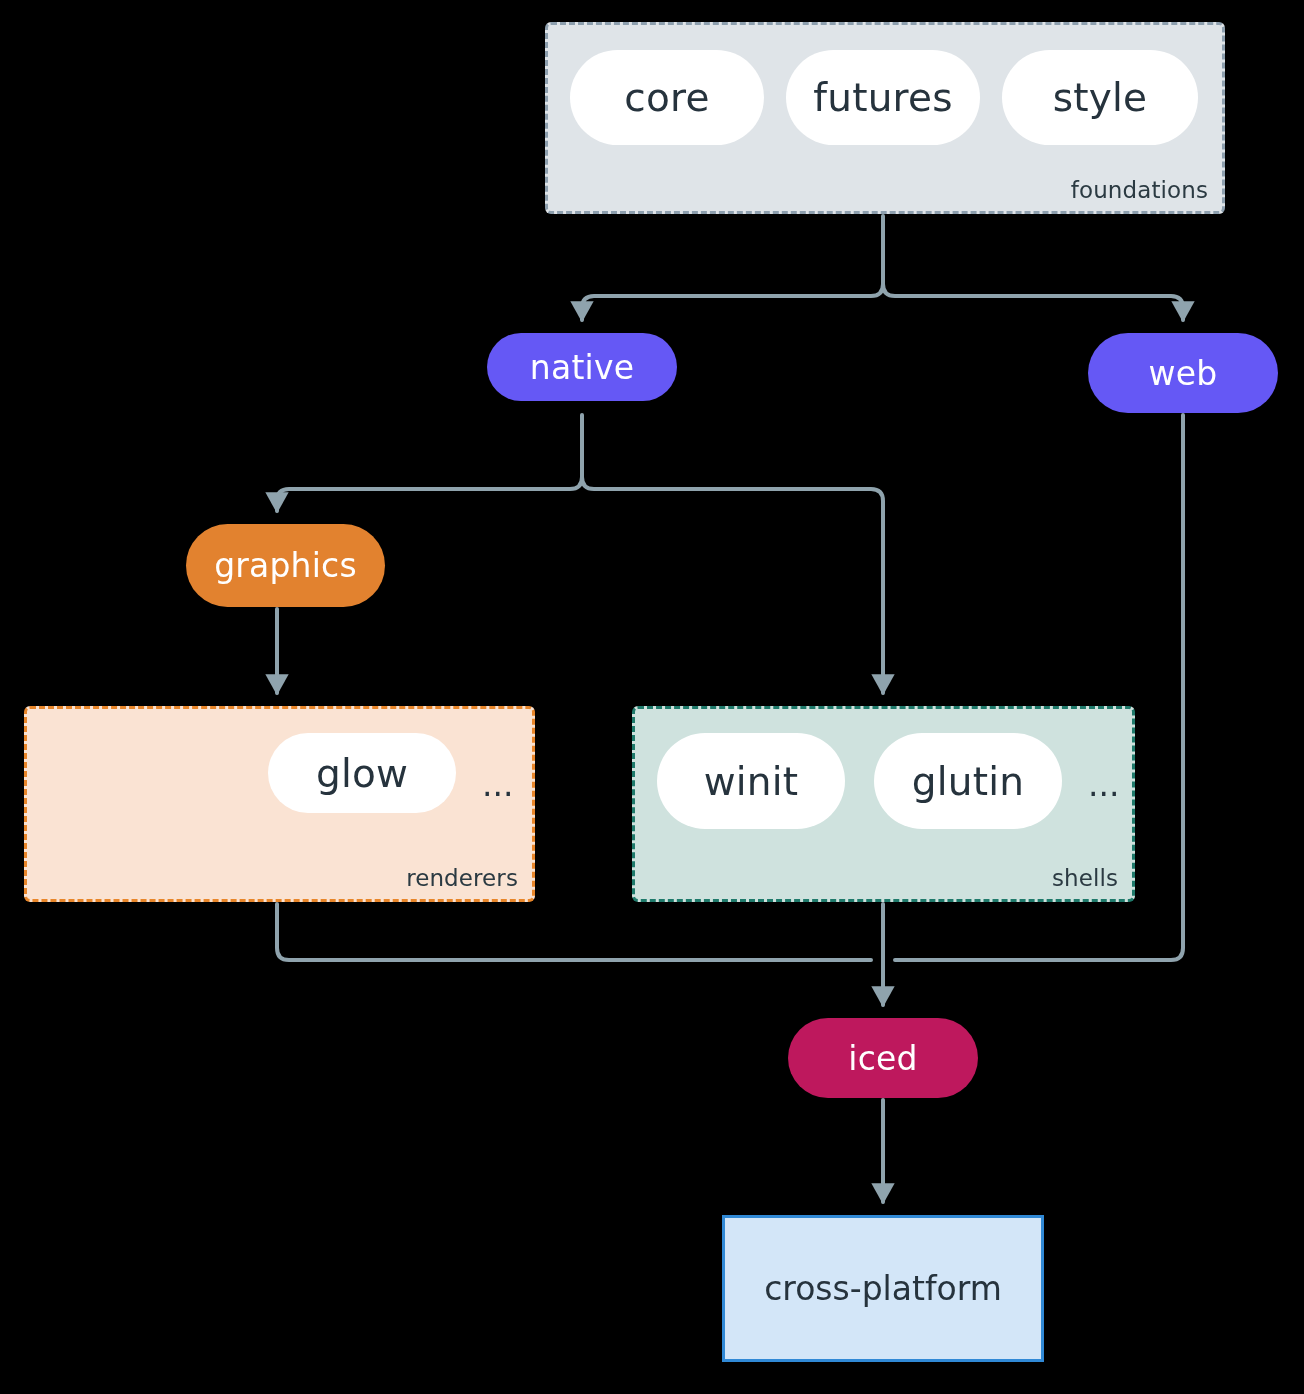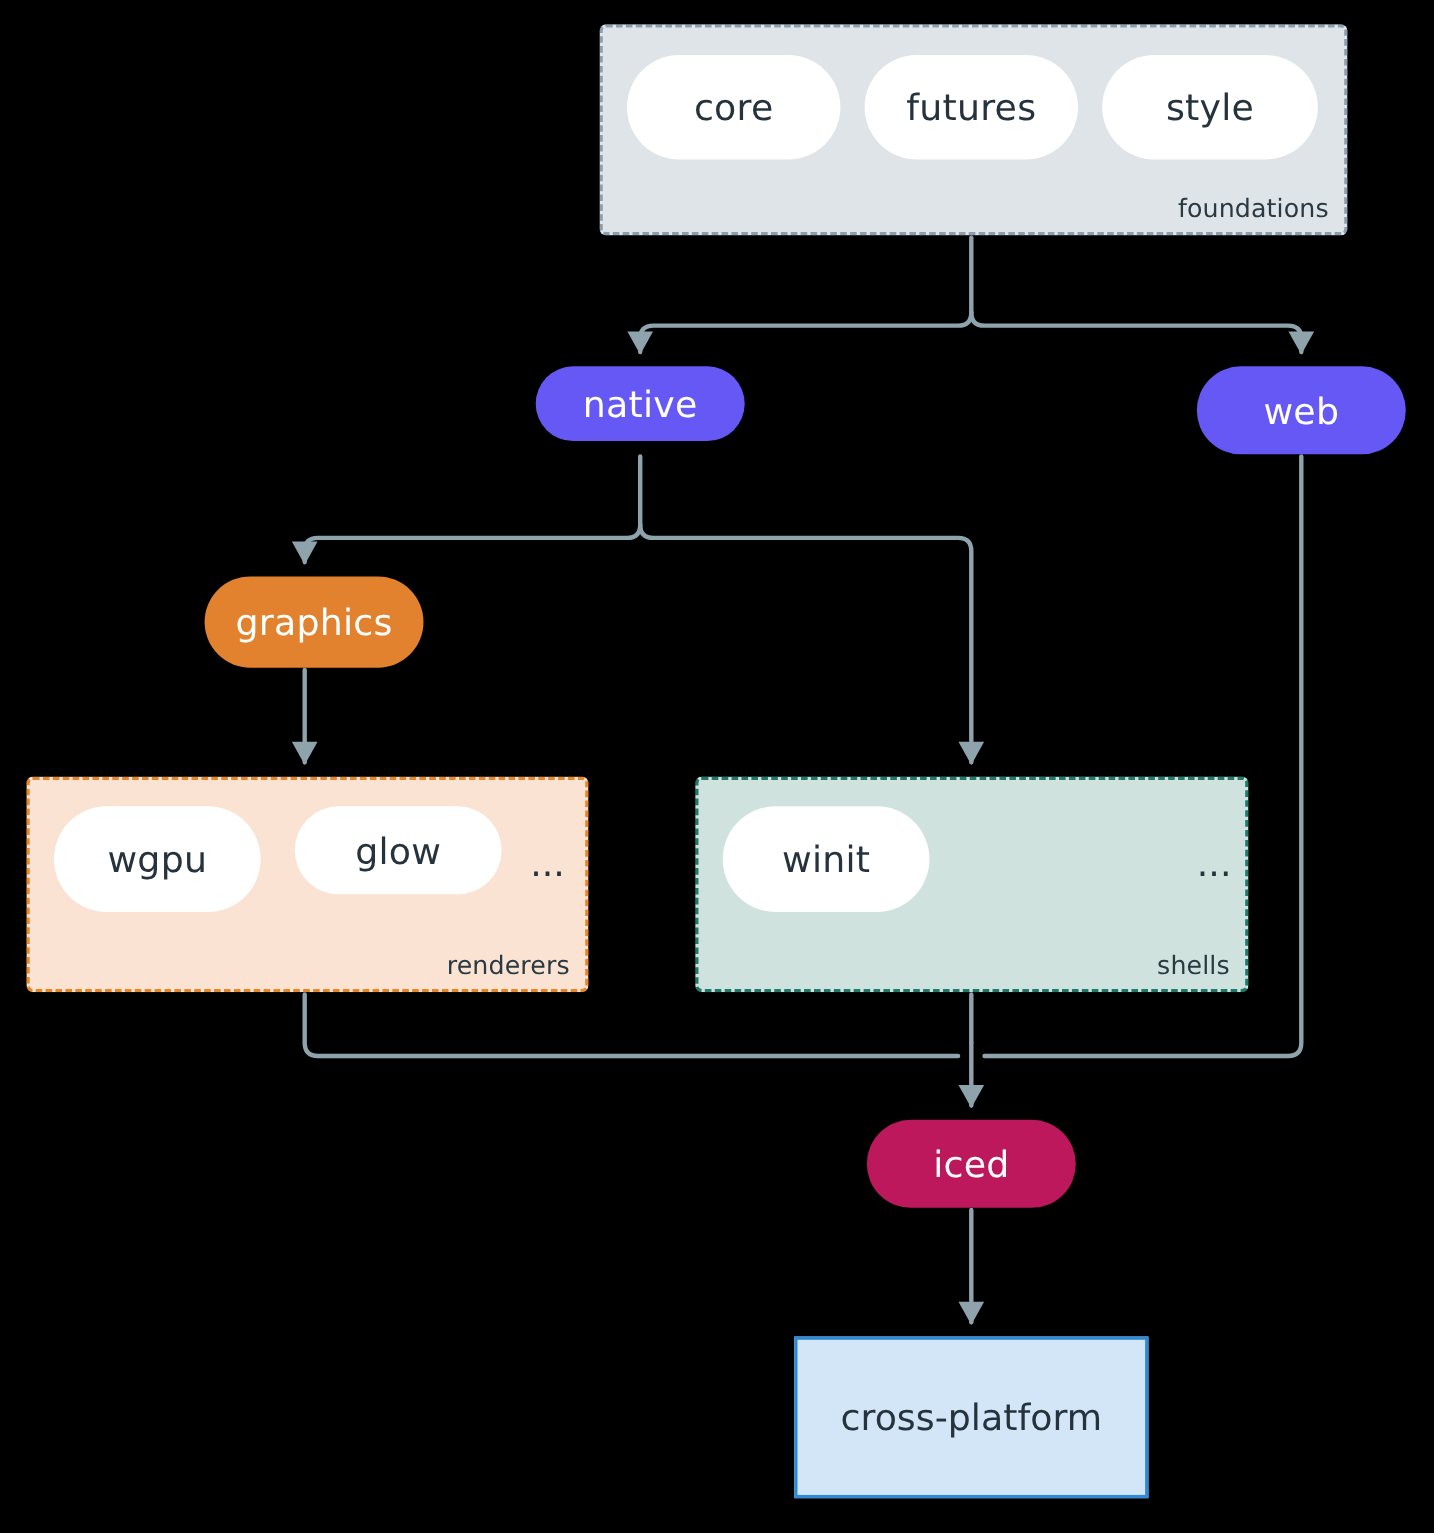--- a/index.html
+++ b/index.html
@@ -35,21 +35,21 @@
     color: #2b3a42;
     letter-spacing: 0.1px;
   }
   .pill {
     position: absolute;
     box-sizing: border-box;
     display: flex;
     align-items: center;
     justify-content: center;
     border-radius: 999px;
-    font-size: 33px;
+    font-size: 39px;
     color: #26333d;
     letter-spacing: 0.2px;
   }
   .pill.white { background: #ffffff; }
   .node {
     position: absolute;
     box-sizing: border-box;
     display: flex;
     align-items: center;
     justify-content: center;
@@ -152,33 +152,33 @@
     <span>web</span>
   </div>
 
   <div class="node" id="node-graphics" style="background:#e2822f;">
     <span>graphics</span>
   </div>
 
   <div class="group-box" id="box-renderers" style="background:#fae3d3; border:3px dashed #e8862a;">
     <span class="group-label">renderers</span>
   </div>
-  <div class="pill white" id="pill-wgpu">
-    <span>wgpu</span>
-  </div>
   <div class="pill white" id="pill-glow">
     <span>glow</span>
   </div>
   <span class="ellipsis" id="ellipsis-rend">...</span>
 
   <div class="group-box" id="box-shells" style="background:#cfe2de; border:3px dashed #1f7a6b;">
     <span class="group-label">shells</span>
   </div>
   <div class="pill white" id="pill-winit">
     <span>winit</span>
+  </div>
+  <div class="pill white" id="pill-glutin">
+    <span>glutin</span>
   </div>
   <span class="ellipsis" id="ellipsis-shell">...</span>
 
   <div class="node" id="node-iced" style="background:#be185d;">
     <span>iced</span>
   </div>
 
   <div class="rect-node" id="node-app" style="background:#d3e6f8; border:3px solid #3089d6;">
     <span>cross-platform</span>
   </div>

